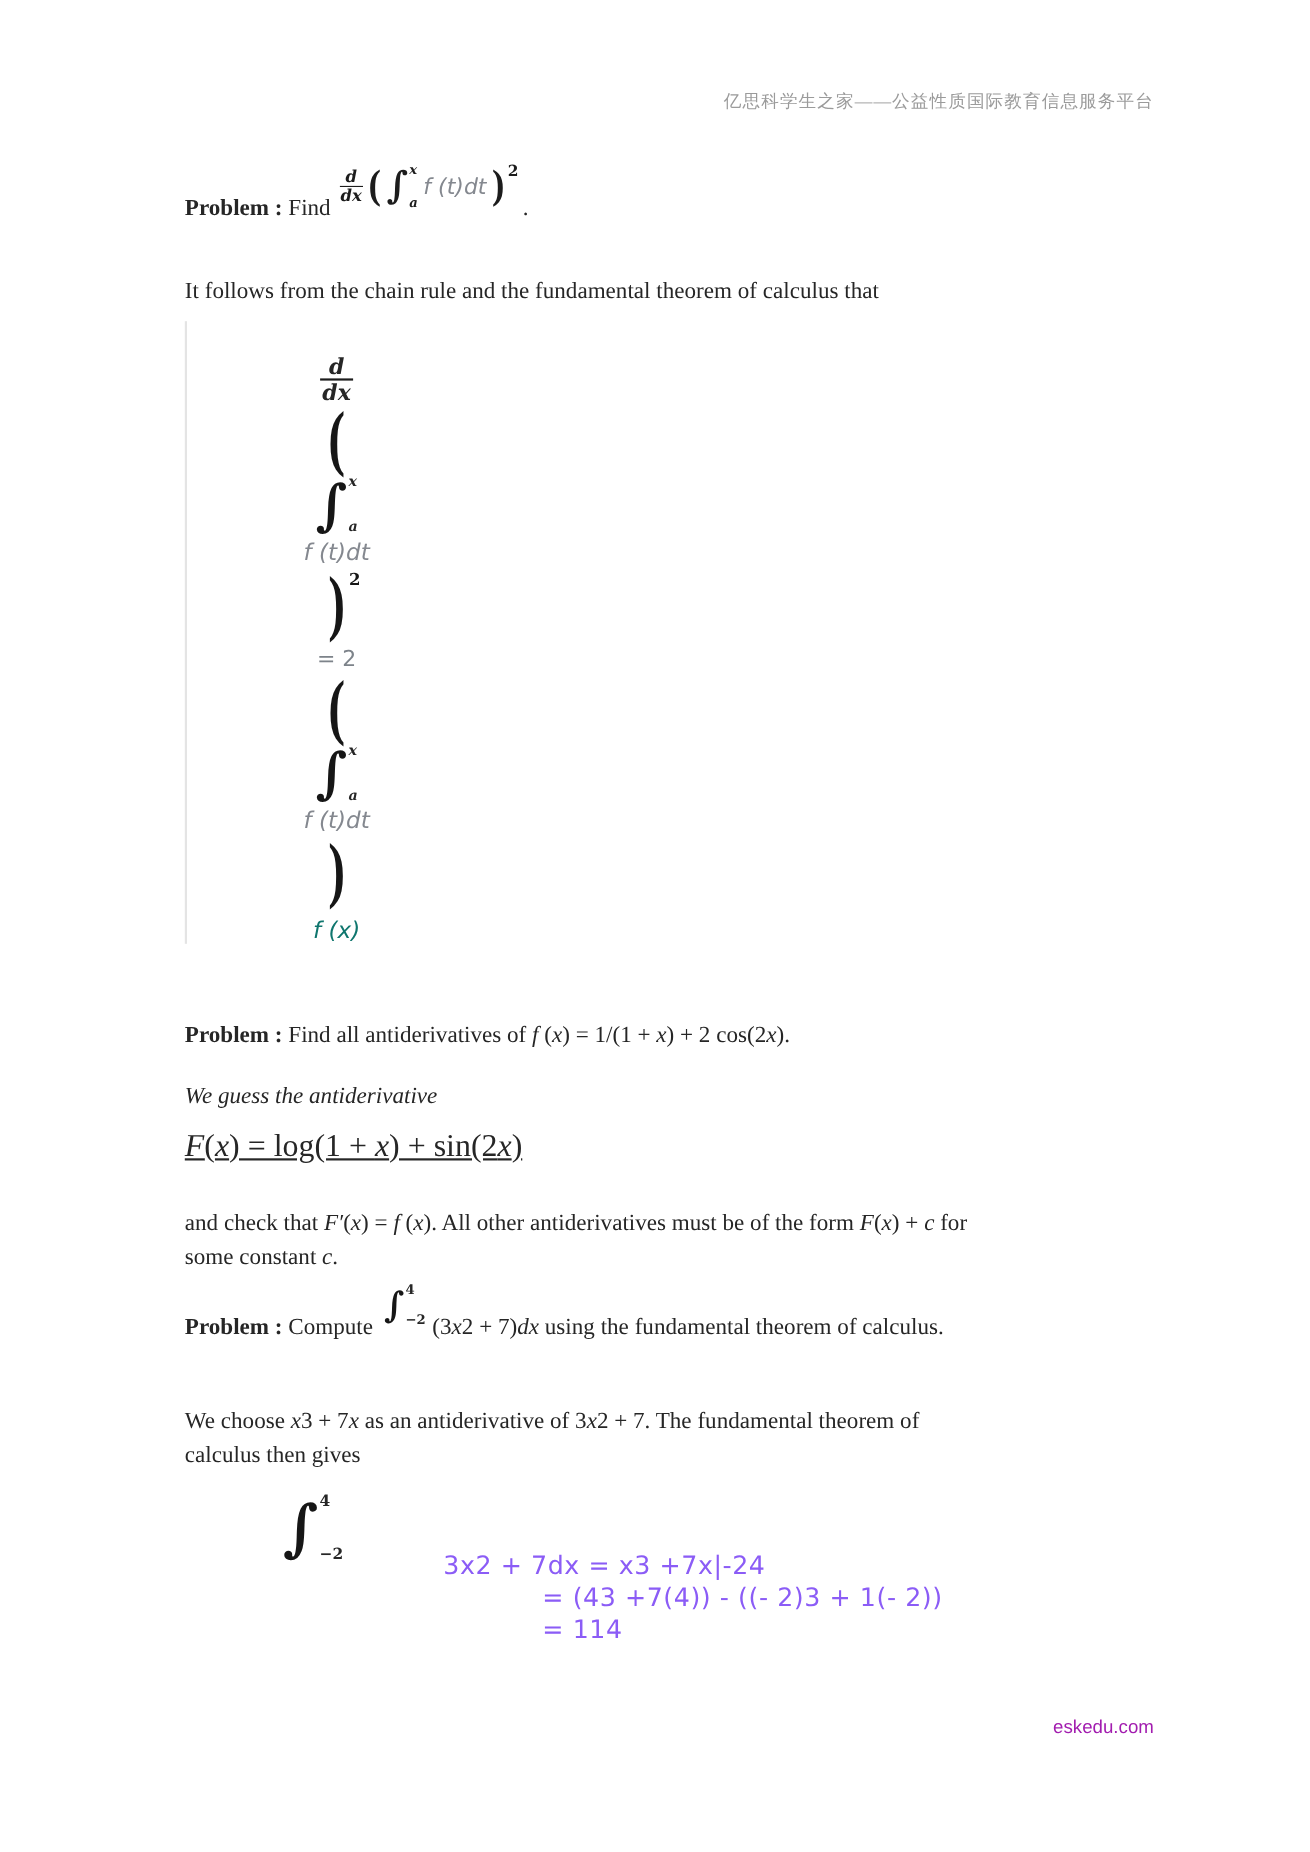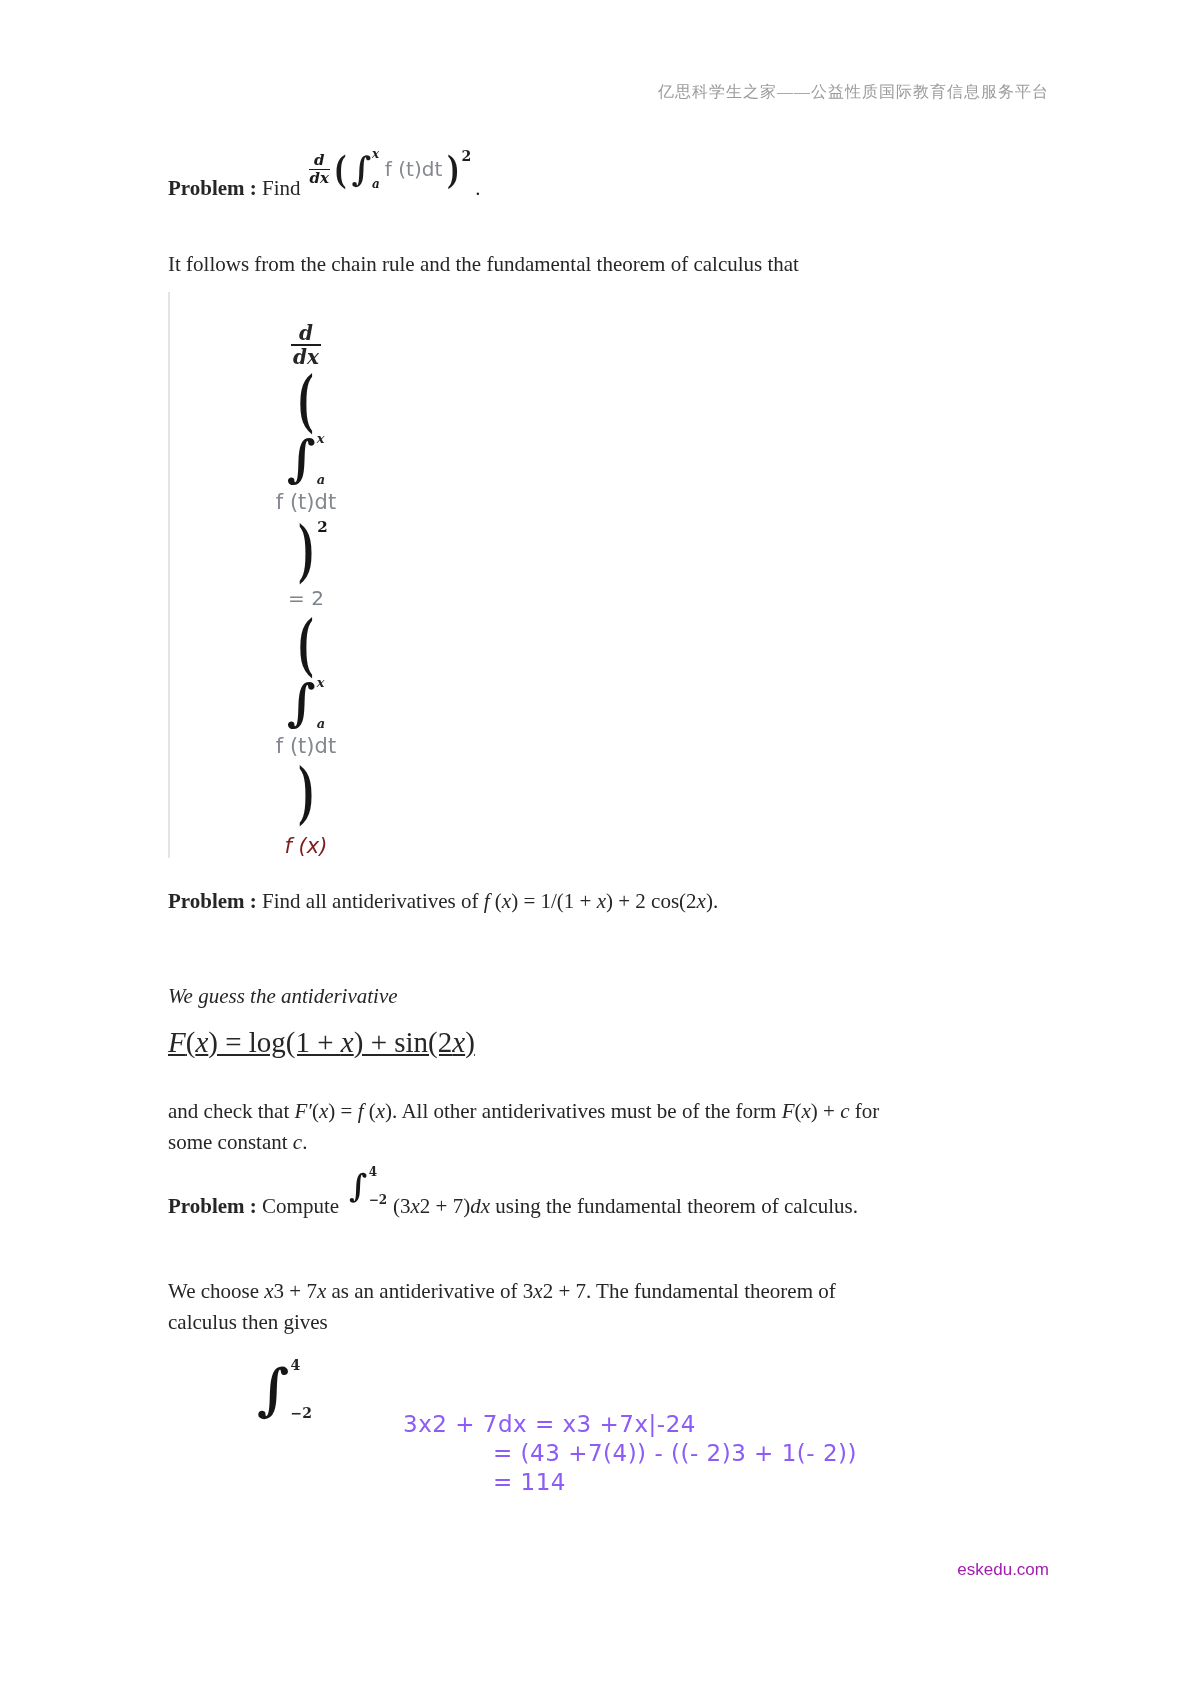--- a/index.html
+++ b/index.html
@@ -17,37 +17,37 @@
   .row{display:flex;align-items:flex-end;}
 
   
   .formula1{display:flex;align-items:center;gap:5px;margin:0 4px 12px 8px;color:#1c1c1c;}
   .frac{display:inline-flex;flex-direction:column;align-items:center;font-family:"DejaVu Serif",serif;font-style:italic;font-weight:bold;font-size:15px;line-height:1.1;}
   .frac .den{border-top:1.6px solid #1c1c1c;padding:0 1px;}
   .paren-md{font-size:34px;font-weight:bold;line-height:1;transform:scaleY(1.1);display:inline-block;}
   .intwrap{display:inline-flex;align-items:center;}
   .int-md{font-family:"DejaVu Serif",serif;font-size:34px;line-height:1;font-weight:bold;}
   .limcol{display:inline-flex;flex-direction:column;justify-content:space-between;height:42px;margin-left:1px;font-family:"DejaVu Serif",serif;font-style:italic;font-weight:bold;font-size:12px;line-height:1;}
-  .gray-math{font-family:"DejaVu Sans",sans-serif;font-size:20px;color:#84888f;}
+  .gray-math{font-family:"DejaVu Sans",sans-serif;font-style:italic;font-size:20px;color:#84888f;}
   .pow{font-family:"DejaVu Serif",serif;font-weight:bold;font-size:14px;align-self:flex-start;margin-left:-2px;}
 
   
   .tall{left:168px;top:292px;height:566px;border-left:2px solid #e4e4e4;padding-left:76px;width:120px;display:flex;flex-direction:column;align-items:center;}
   .t-frac{margin-top:30px;font-size:20px;}
   .t-frac .den{border-top:2px solid #1c1c1c;padding:0 2px;}
   .t-paren{font-size:46px;font-weight:bold;color:#161616;line-height:1;transform:scaleY(1.45);display:block;height:58px;margin:8px 0 6px;}
   .t-paren.close{align-self:center;}
   .t-int{display:flex;align-items:center;height:60px;margin:2px 0;}
   .int-lg{font-family:"DejaVu Serif",serif;font-size:50px;font-weight:bold;line-height:1;color:#161616;}
   .t-int .limcol{height:54px;font-size:13px;}
   .t-body{font-size:21px;margin:2px 0;}
   .t-parenpow{position:relative;height:56px;margin:4px 0 2px;}
   .t-parenpow .pw{position:absolute;top:-2px;right:-14px;font-family:"DejaVu Serif",serif;font-weight:bold;font-size:15px;color:#161616;}
   .t-eq{font-family:"DejaVu Sans",sans-serif;font-size:20px;color:#7d838a;margin:8px 0 2px;}
-  .t-res{font-family:"DejaVu Sans",sans-serif;font-style:italic;font-size:21px;color:#7f1d1d;margin-top:12px;}
+  .t-res{font-family:"DejaVu Sans",sans-serif;font-style:italic;font-size:21px;color:#0f766e;margin-top:12px;}
 
   
   .int-sm-block{display:inline-flex;align-items:center;margin:0 6px 14px 10px;}
   .int-sm{font-family:"DejaVu Serif",serif;font-size:32px;font-weight:bold;line-height:1;color:#161616;}
   .int-sm-block .limcol{height:40px;font-size:12px;font-style:normal;font-weight:bold;}
 
   
   .evalfig{left:168px;top:1352px;width:860px;height:150px;}
   .eval-int{position:absolute;left:89px;top:6px;display:flex;align-items:center;}
   .eval-int .int-xl{font-family:"DejaVu Serif",serif;font-size:56px;font-weight:bold;line-height:1;color:#161616;}
@@ -112,21 +112,21 @@
     <span class="limcol">
         <span>x</span>
         <span>a</span>
       </span>
   </div>
   <div class="gray-math t-body">f (t)dt</div>
   <div class="t-paren">)</div>
   <div class="t-res">f (x)</div>
 </div>
 
-<div class="abs para" style="left:168px;top:887px;"><span class="b">Problem :</span><span> Find all antiderivatives of </span><span class="i">f</span><span> (</span><span class="i">x</span><span>) = 1/(1 + </span><span class="i">x</span><span>) + 2 cos(2</span><span class="i">x</span><span>).</span></div>
+<div class="abs para" style="left:168px;top:926px;"><span class="b">Problem :</span><span> Find all antiderivatives of </span><span class="i">f</span><span> (</span><span class="i">x</span><span>) = 1/(1 + </span><span class="i">x</span><span>) + 2 cos(2</span><span class="i">x</span><span>).</span></div>
 
 <div class="abs para" style="left:168px;top:982px;font-style:italic;">We guess the antiderivative</div>
 
 <div class="abs para centered" style="left:168px;top:1028px;"><span class="i">F</span><span>(</span><span class="i">x</span><span>) = log(1 + </span><span class="i">x</span><span>) + sin(2</span><span class="i">x</span><span>)</span></div>
 
 <div class="abs para" style="left:168px;top:1096px;width:880px;line-height:31px;"><span>and check that </span><span class="i">F′</span><span>(</span><span class="i">x</span><span>) = </span><span class="i">f</span><span> (</span><span class="i">x</span><span>). All other antiderivatives must be of the form </span><span class="i">F</span><span>(</span><span class="i">x</span><span>) + </span><span class="i">c</span><span> for</span><br><span>some constant </span><span class="i">c</span><span>.</span></div>
 
 <div class="abs row" style="left:168px;top:1166px;">
   <span class="para"><span class="b">Problem :</span><span> Compute</span></span>
   <span class="int-sm-block">

